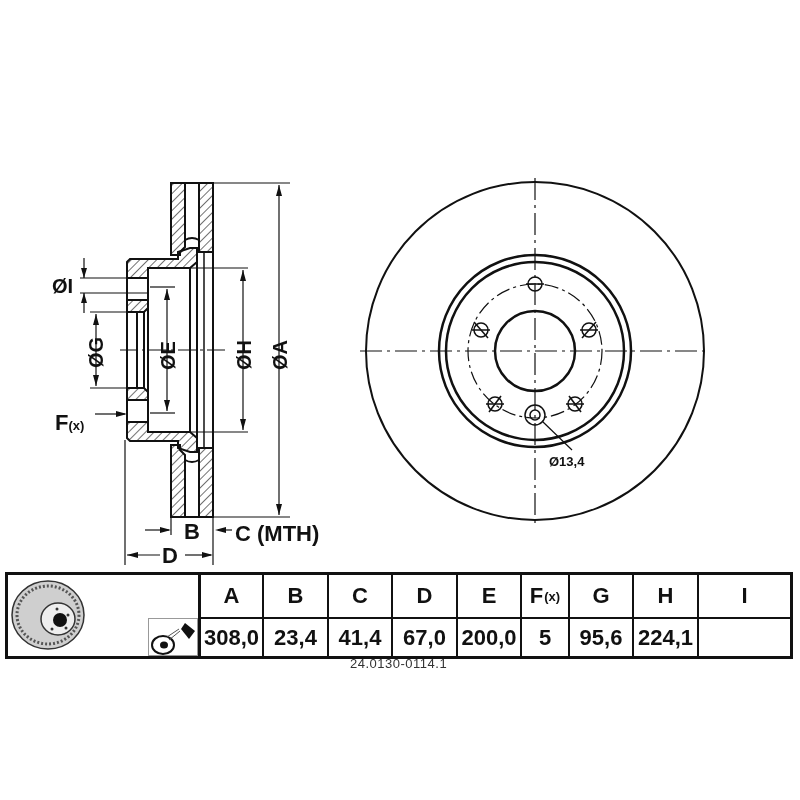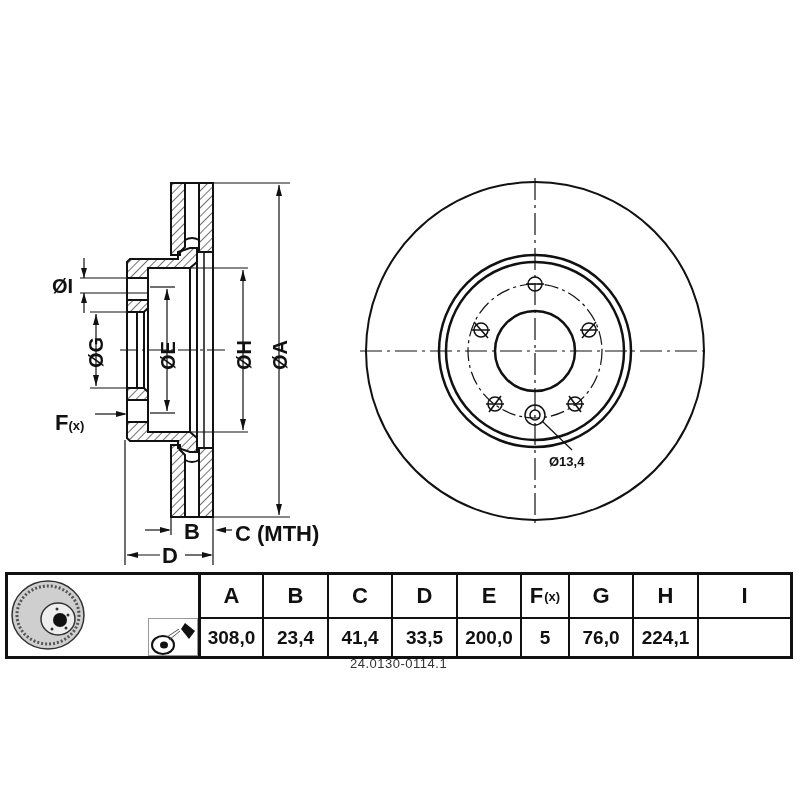--- a/index.html
+++ b/index.html
@@ -6,21 +6,21 @@
     body { width: 800px; height: 800px; position: relative; overflow: hidden; font-family: "Liberation Sans", sans-serif; }
     #drawing { position: absolute; left: 0; top: 0; }
     .lbl { font-family: "Liberation Sans", sans-serif; font-weight: bold; fill: #111; }
     #spec-table { position: absolute; left: 5px; top: 572px; width: 788px; height: 87px; border: 3px solid #111; box-sizing: border-box; display: flex; background: #fff; }
     .img-cell { width: 193px; border-right: 3px solid #111; position: relative; box-sizing: border-box; }
     .cols { display: flex; flex: 1; }
     .col { display: flex; flex-direction: column; border-right: 2px solid #111; box-sizing: border-box; }
     .col:last-child { border-right: none; }
     .hdr, .val { display: flex; align-items: center; justify-content: center; font-weight: bold; color: #111; }
     .hdr { height: 44px; border-bottom: 2px solid #111; font-size: 22px; box-sizing: border-box; }
-    .val { flex: 1; font-size: 19px; }
+    .val { flex: 1; font-size: 22px; }
     .hdr .sub { font-size: 13px; margin-left: 1px; }
     #part-number { position: absolute; left: 350px; top: 656px; font-size: 13px; color: #333; letter-spacing: 0.5px; }
   </style>
 </head>
 <body>
 
 <svg id="drawing" width="800" height="800" viewBox="0 0 800 800" xmlns="http://www.w3.org/2000/svg">
   <defs>
     <pattern id="hatch" patternUnits="userSpaceOnUse" width="6" height="6" patternTransform="rotate(45)">
       <line x1="0" y1="0" x2="0" y2="6" stroke="#111" stroke-width="1.2"></line>
@@ -185,36 +185,36 @@
     <div class="col" style="width:65px">
       <div class="hdr">B</div>
       <div class="val">23,4</div>
     </div>
     <div class="col" style="width:64px">
       <div class="hdr">C</div>
       <div class="val">41,4</div>
     </div>
     <div class="col" style="width:65px">
       <div class="hdr">D</div>
-      <div class="val">33,5</div>
+      <div class="val">67,0</div>
     </div>
     <div class="col" style="width:64px">
       <div class="hdr">E</div>
       <div class="val">200,0</div>
     </div>
     <div class="col" style="width:48px">
       <div class="hdr">
           <span>F</span>
           <span class="sub">(x)</span>
         </div>
       <div class="val">5</div>
     </div>
     <div class="col" style="width:64px">
       <div class="hdr">G</div>
-      <div class="val">76,0</div>
+      <div class="val">95,6</div>
     </div>
     <div class="col" style="width:65px">
       <div class="hdr">H</div>
       <div class="val">224,1</div>
     </div>
     <div class="col" style="flex:1">
       <div class="hdr">I</div>
     </div>
   </div>
 </div>

